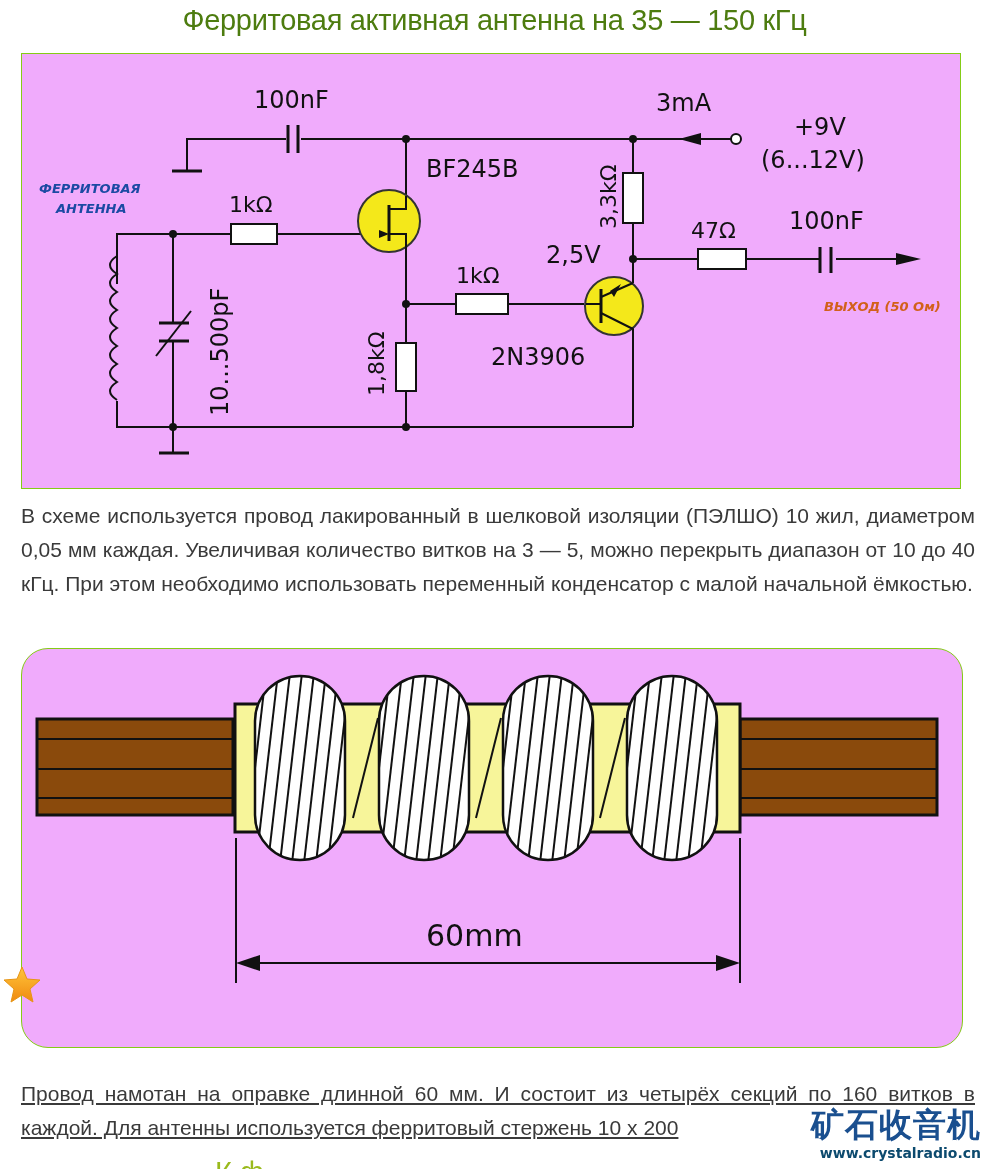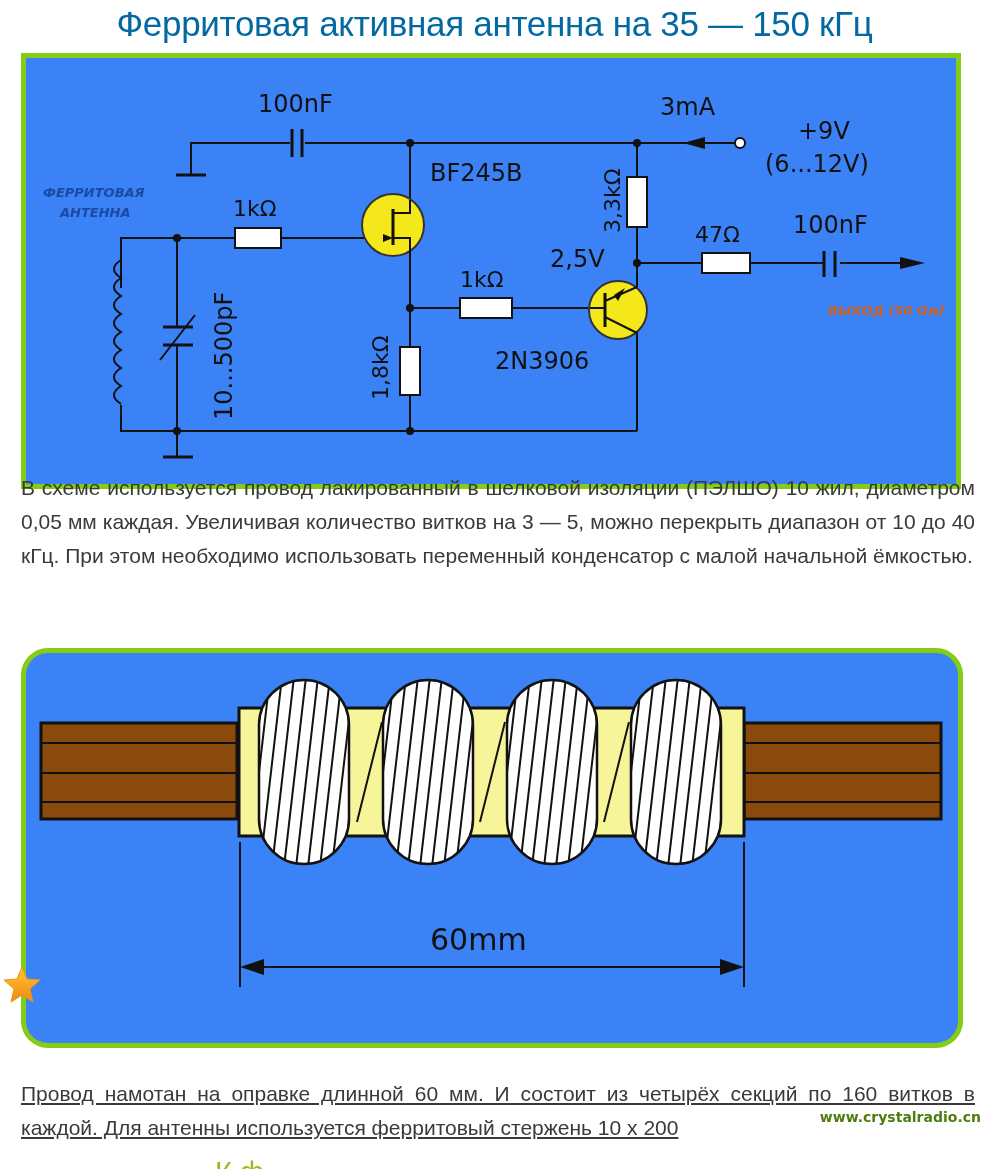--- a/index.html
+++ b/index.html
@@ -1,32 +1,32 @@
 <!DOCTYPE html>
 <html><head>
 <meta charset="utf-8">
 <style>
   html, body { margin: 0; padding: 0; background: #ffffff; }
   body { width: 989px; height: 1169px; overflow: hidden; position: relative;
          font-family: "Liberation Sans", sans-serif; color: #333; }
   .title { position: absolute; top: 4px; left: 0; width: 989px; text-align: center;
-           font-size: 35px; color: #0369a1; letter-spacing: -0.3px; }
-  .frame { position: absolute; border: 5px solid #84cc16; background: #3b82f6; box-sizing: border-box; }
+           font-size: 29px; color: #4d7c0f; letter-spacing: -0.3px; }
+  .frame { position: absolute; border: 1px solid #84cc16; background: #f0abfc; box-sizing: border-box; }
   #schematic-frame { left: 21px; top: 53px; width: 940px; height: 436px; }
   #coil-frame { left: 21px; top: 648px; width: 942px; height: 400px; border-radius: 27px; }
   .para { position: absolute; left: 21px; width: 954px; font-size: 21px; line-height: 34px;
           text-align: justify; color: #3a3a3a; margin: 0; }
-  #para1 { top: 471px; }
+  #para1 { top: 499px; }
   #para2 { top: 1077px; text-decoration: underline; }
   svg text { font-family: "DejaVu Sans", sans-serif; }
   .next-heading { position: absolute; left: 215px; top: 1156px; font-size: 29px; color: #9aba1c; }
   .watermark { position: absolute; right: 8px; top: 1107px; text-align: right; }
   .wm-cn { font-family: "DejaVu Sans", sans-serif; font-weight: bold; font-size: 33px; color: #1a4f8f;
            letter-spacing: 1px; background: rgba(255,255,255,0.0); line-height: 36px; }
-  .wm-url { font-family: "DejaVu Sans", sans-serif; font-weight: bold; font-size: 14px; color: #4d7c0f; margin-top: 2px; }
+  .wm-url { font-family: "DejaVu Sans", sans-serif; font-weight: bold; font-size: 14px; color: #0c4a6e; margin-top: 2px; }
   .star { position: absolute; left: 2px; top: 965px; width: 40px; height: 40px; }
 </style>
 </head>
 <body>
 
 <div class="title">Ферритовая активная антенна на 35 — 150 кГц</div>
 
 <div class="frame" id="schematic-frame">
   <svg width="934" height="430" viewBox="21 53 934 430">
     <g stroke="#111" stroke-width="2" fill="none">
@@ -255,14 +255,15 @@
       </defs>
     <polygon points="20,2 25,14 38,15 28,24 31,37 20,30 9,37 12,24 2,15 15,14" fill="url(#sg)" stroke="#e69515" stroke-width="1" stroke-linejoin="round"></polygon>
   </svg>
 </div>
 
 <p class="para" id="para2">Провод намотан на оправке длинной 60 мм. И состоит из четырёх секций по 160 витков в каждой. Для антенны используется ферритовый стержень 10 х 200</p>
 
 <div class="next-heading">К                                ф</div>
 
 <div class="watermark">
+  <div class="wm-cn">矿石收音机</div>
   <div class="wm-url">www.crystalradio.cn</div>
 </div>
 
 </body></html>

